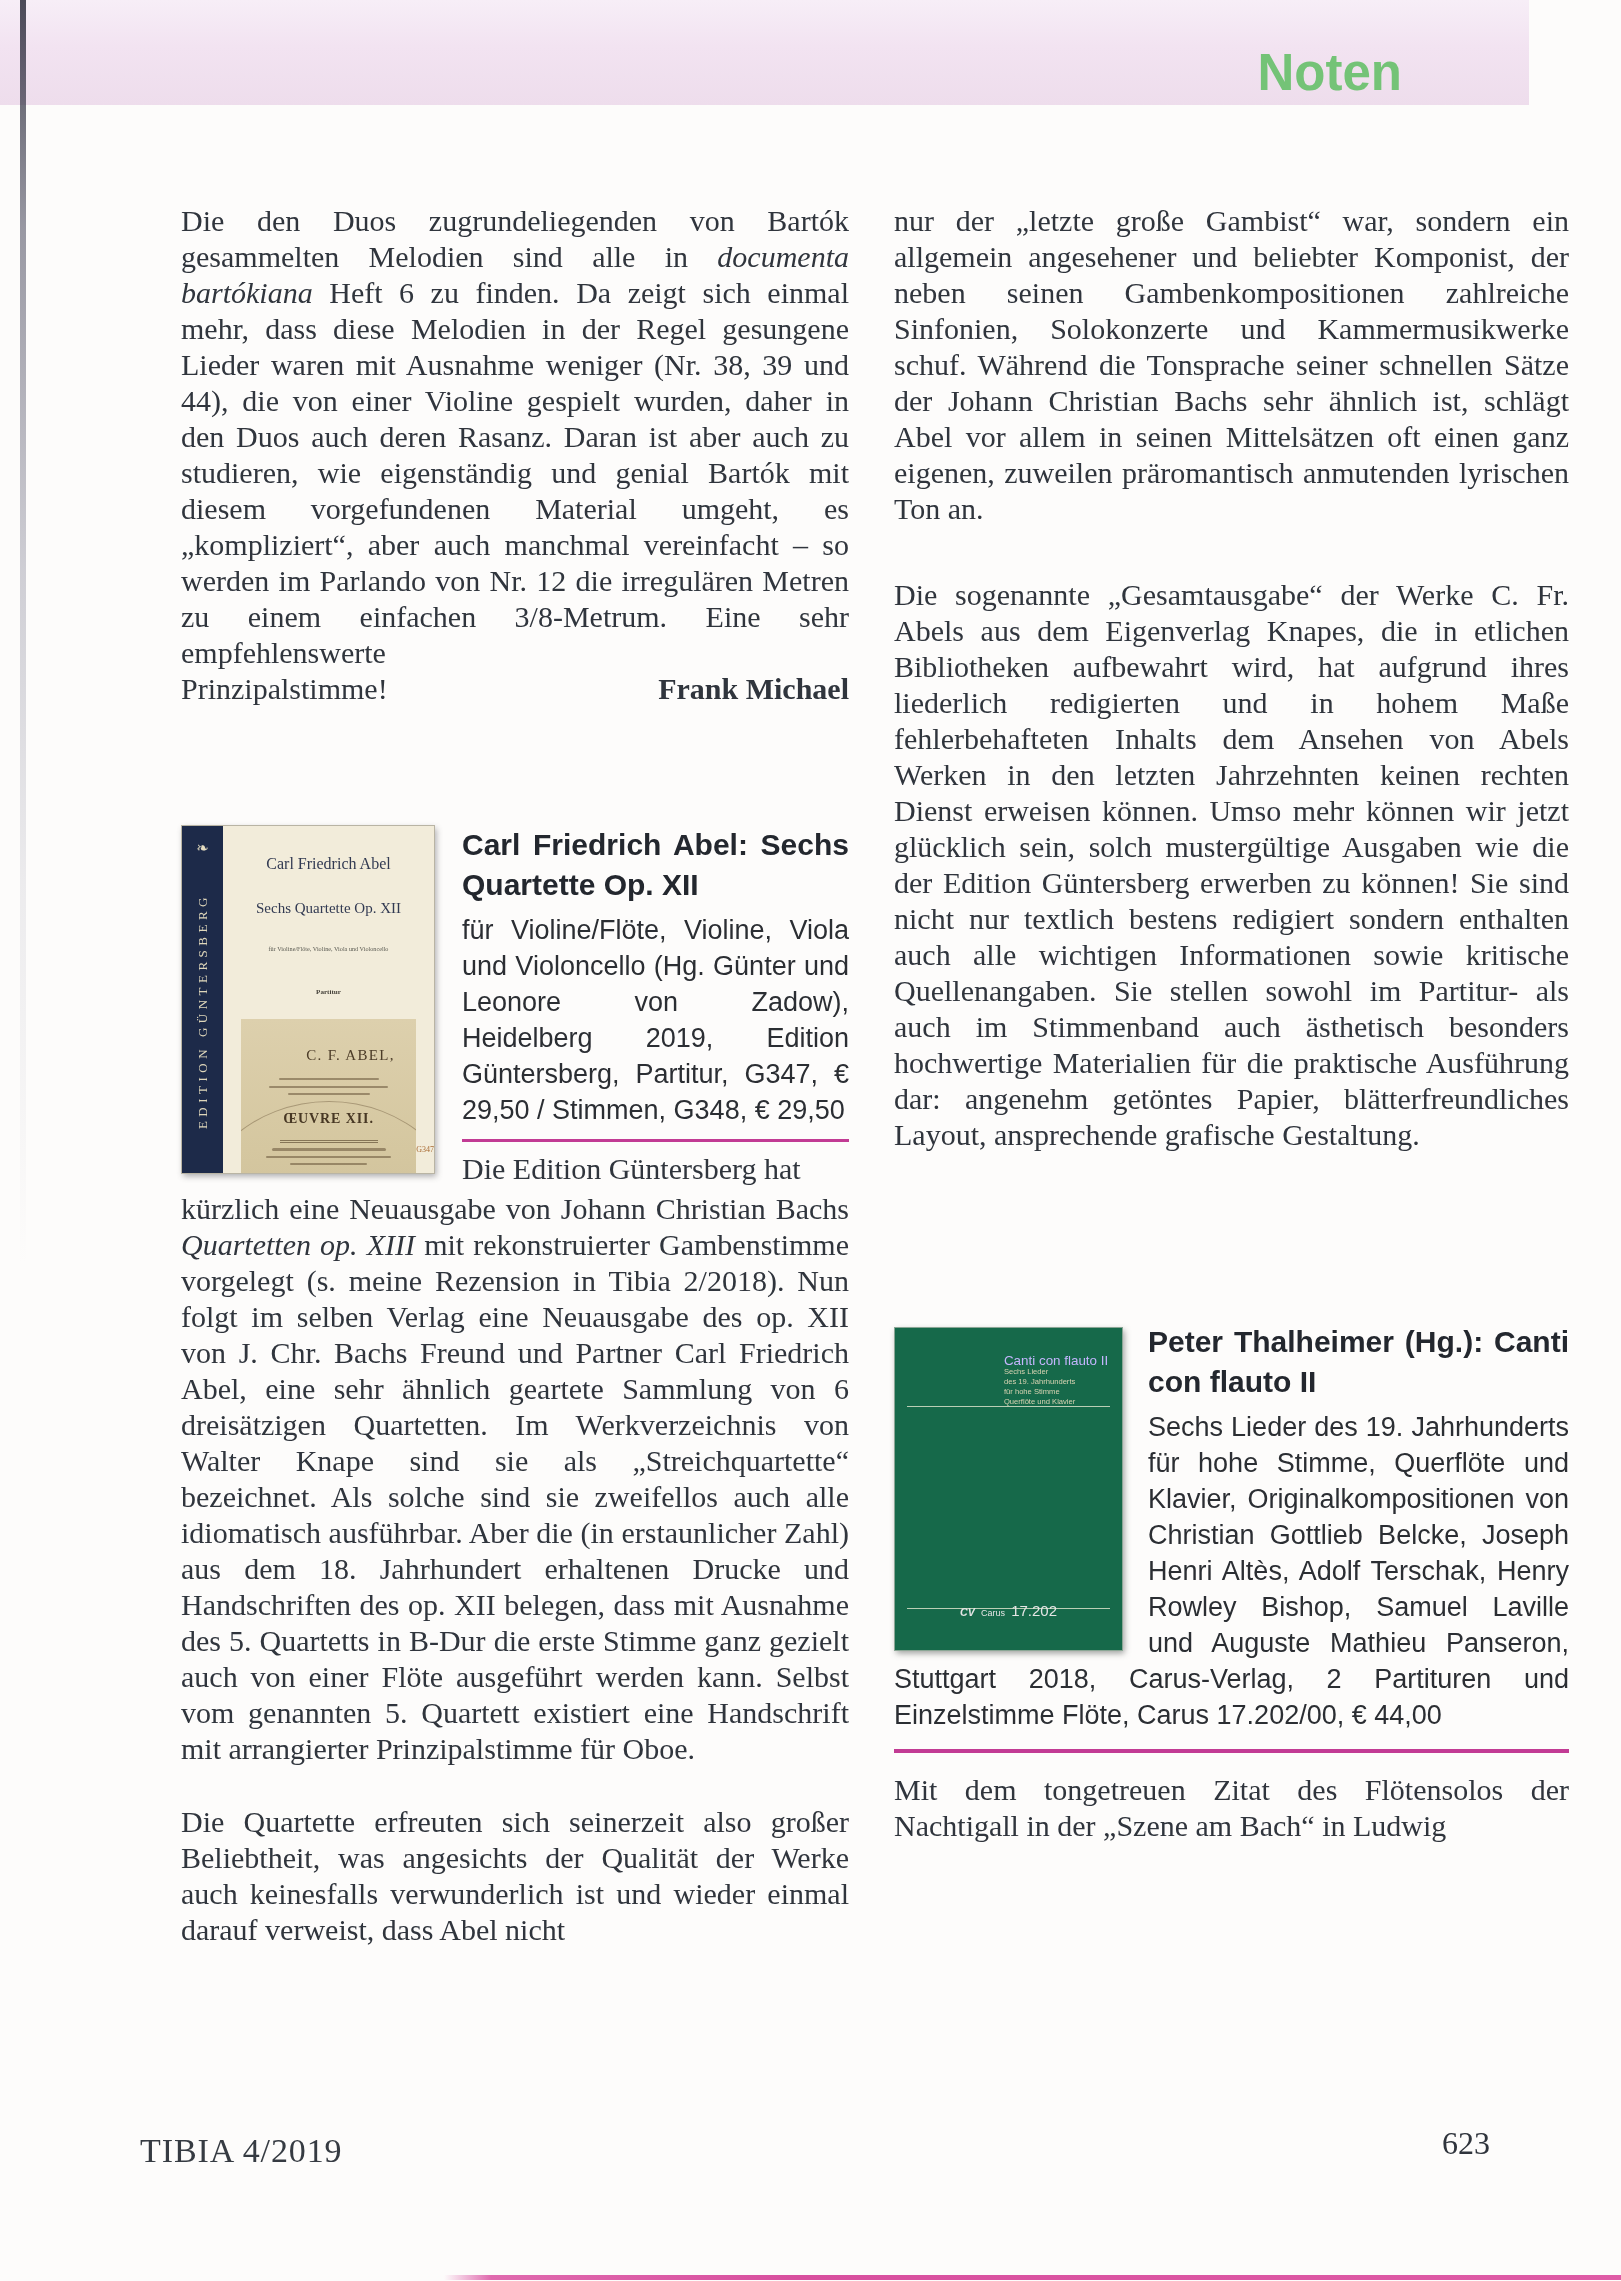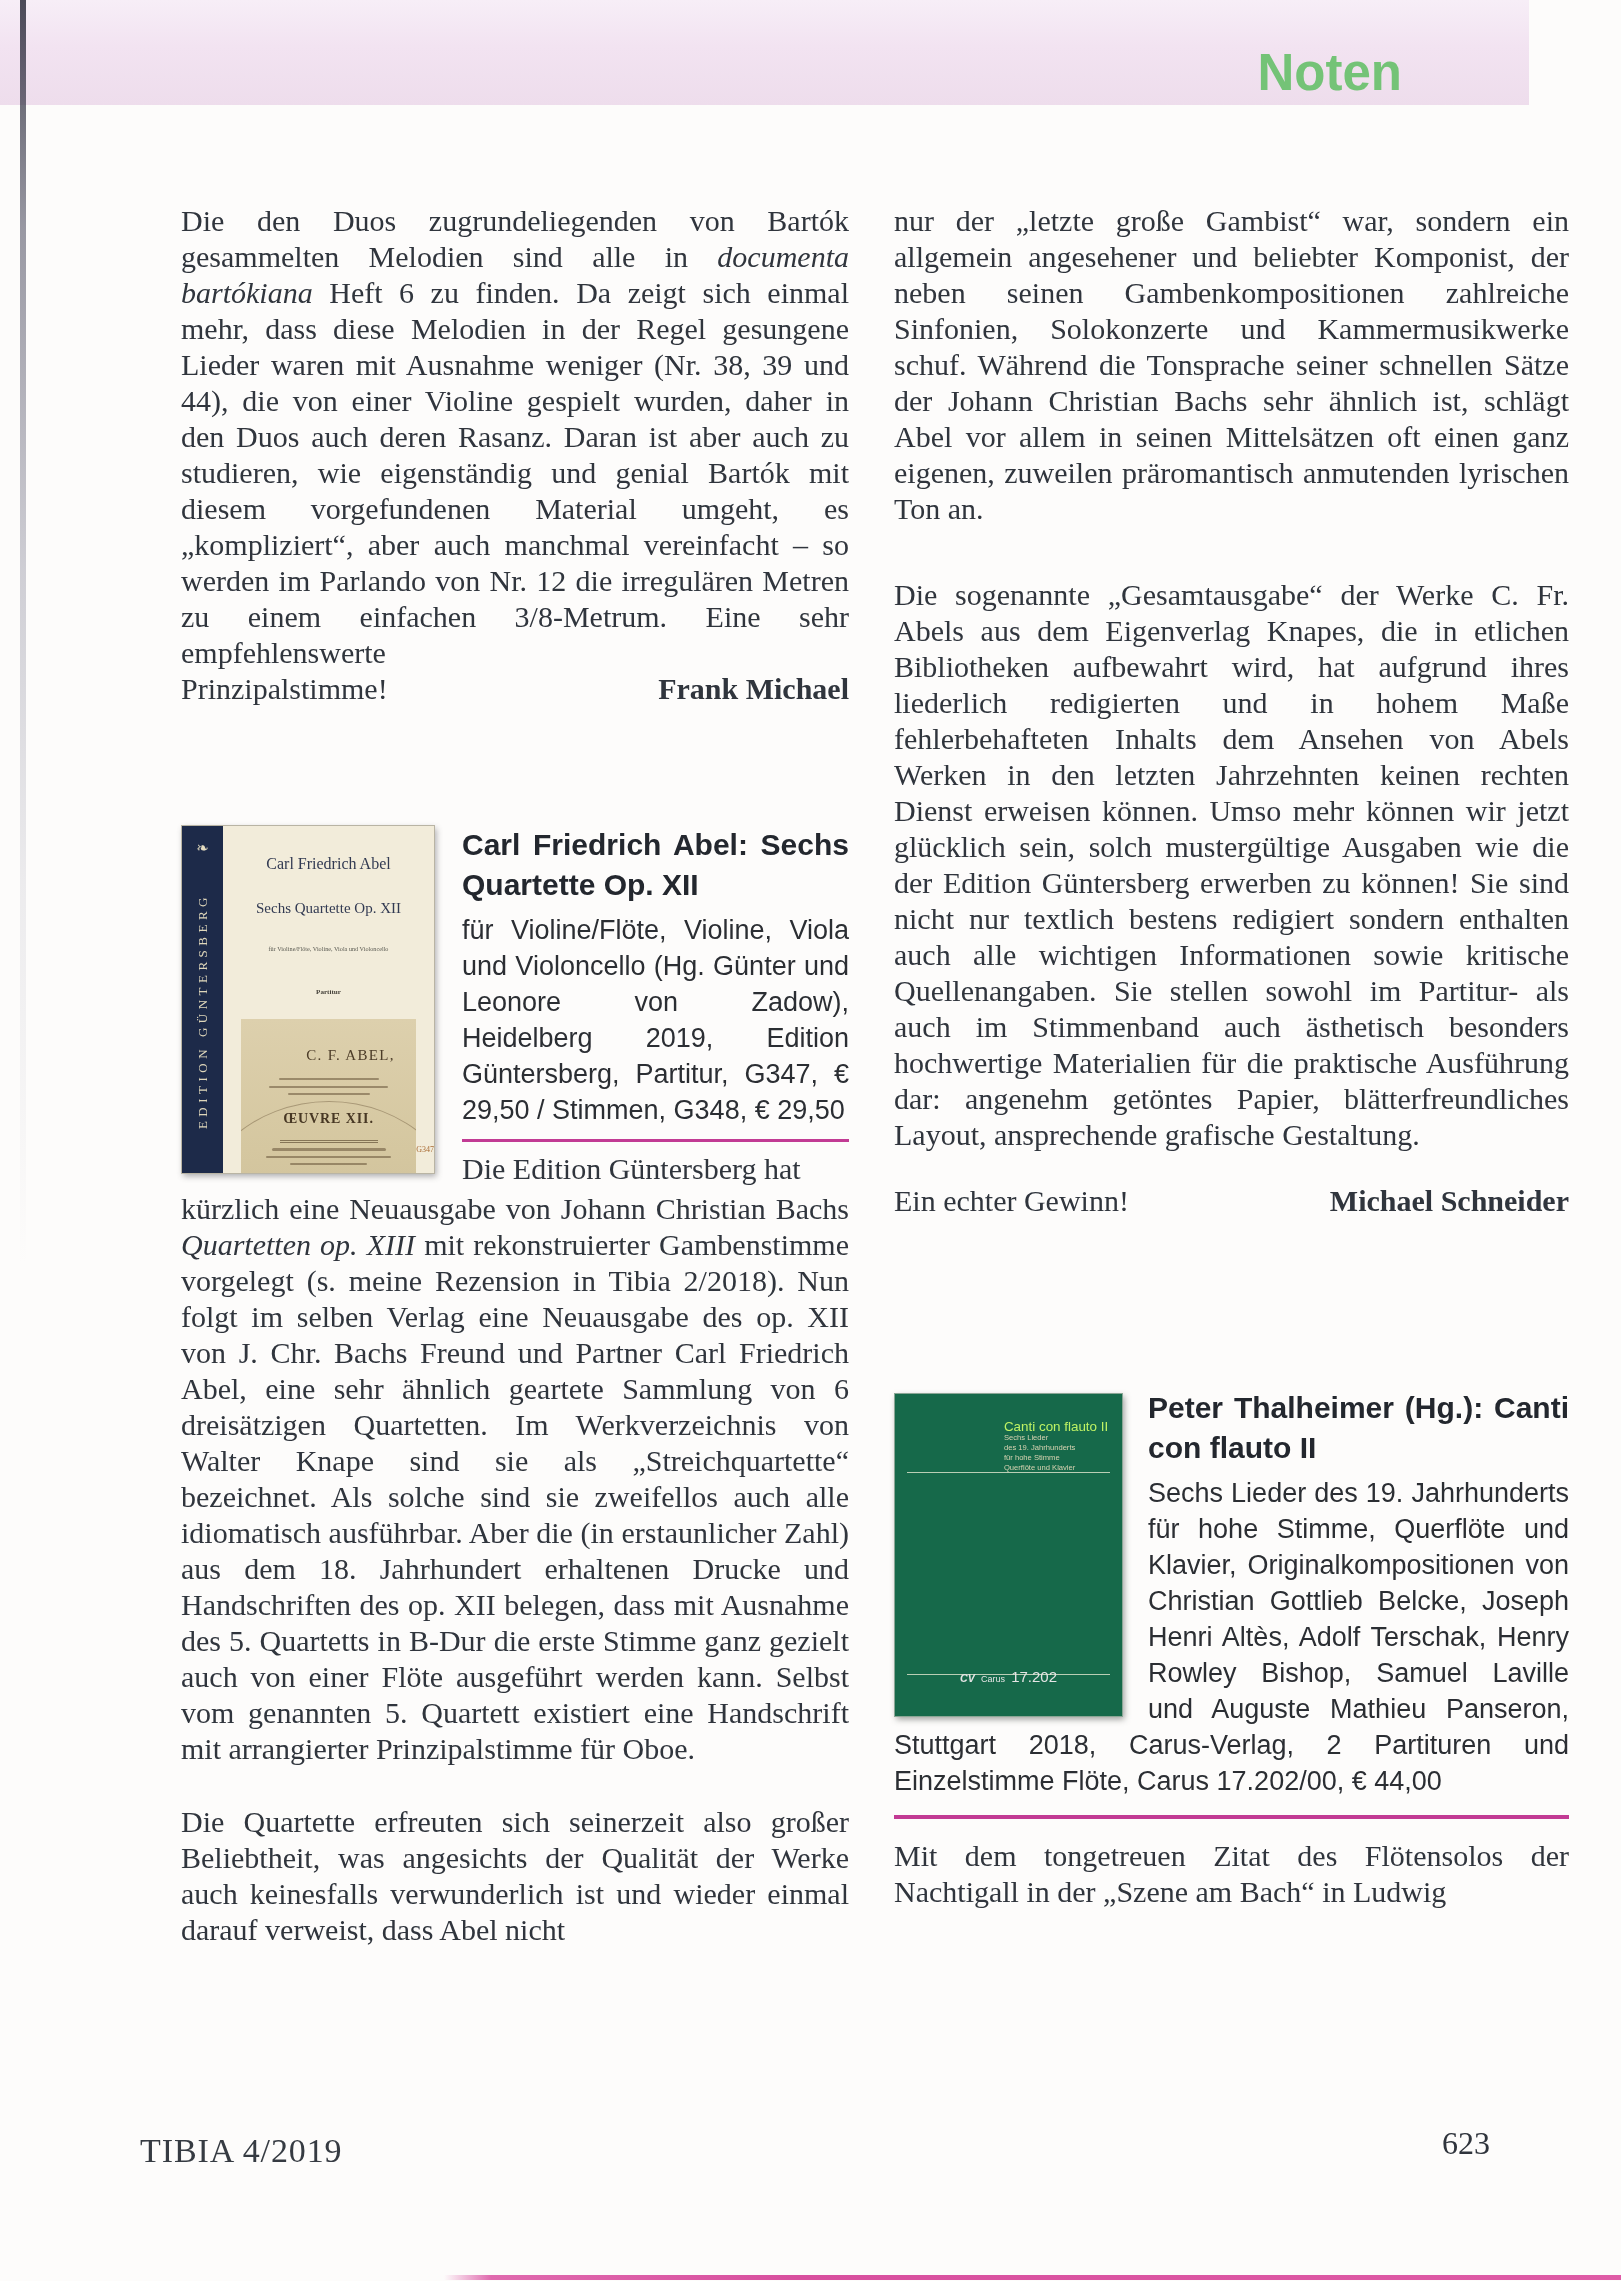--- a/index.html
+++ b/index.html
@@ -121,21 +121,21 @@
   .ca-code { position:absolute; bottom:5.3px; left:41px; right:0; text-align:right; font-size:8px; color:#a86a32; }
 
   
   .cover-canti {
     float:left; width:229px; height:324px; margin:5.3px 25px 9px 0;
     background:#16694a; border:0.9px solid #8aa695;
     box-shadow:1.8px 2.7px 6.2px rgba(60,65,62,.5);
     position:relative;
     font-family:"Liberation Sans","DejaVu Sans",sans-serif;
   }
-  .cc-title { position:absolute; left:48%; top:14.3px; font-size:13.4px; color:#bef264; white-space:nowrap; }
+  .cc-title { position:absolute; left:48%; top:14.3px; font-size:13.4px; color:#c4b5fd; white-space:nowrap; }
   .cc-sub { position:absolute; left:48%; top:39px; font-size:7.6px; line-height:9.8px; color:#d8d3b2; }
   .cc-rule-top { position:absolute; left:11.6px; right:11.6px; top:78px; height:0.9px; background:rgba(242,240,218,.75); }
   .cc-rule-bottom { position:absolute; left:11.6px; right:11.6px; bottom:41px; height:0.9px; background:rgba(242,240,218,.75); }
   .cc-logo-row { position:absolute; left:0; right:0; bottom:19.6px; display:flex; justify-content:center; align-items:baseline; gap:6.2px; color:#e5e5e5; }
   .cc-logo { font-weight:bold; font-style:italic; font-size:10.7px; }
   .cc-pub { font-size:9px; }
   .cc-num { font-size:15px; }
 
   
   .footer-journal {
@@ -206,24 +206,20 @@
 
     <p class="body-rest"><span>kürzlich eine Neuausgabe von Johann Christian Bachs </span><span class="it">Quartetten op. XIII</span><span> mit rekonstruierter Gambenstimme vorgelegt (s. meine Rezension in Tibia 2/2018). Nun folgt im selben Verlag eine Neuausgabe des op. XII von J. Chr. Bachs Freund und Partner Carl Friedrich Abel, eine sehr ähnlich geartete Sammlung von 6 dreisätzigen Quartetten. Im Werkverzeichnis von Walter Knape sind sie als „Streichquartette“ bezeichnet. Als solche sind sie zweifellos auch alle idiomatisch ausführbar. Aber die (in erstaunlicher Zahl) aus dem 18. Jahrhundert erhaltenen Drucke und Handschriften des op. XII belegen, dass mit Ausnahme des 5. Quartetts in B-Dur die erste Stimme ganz gezielt auch von einer Flöte ausgeführt werden kann. Selbst vom genannten 5. Quartett existiert eine Handschrift mit arrangierter Prinzipalstimme für Oboe.</span></p>
     <p class="para-gap">Die Quartette erfreuten sich seinerzeit also großer Beliebtheit, was angesichts der Qualität der Werke auch keinesfalls verwunderlich ist und wieder einmal darauf verweist, dass Abel nicht</p>
   </div>
 
   <div class="col col-right">
 
     <p>nur der „letzte große Gambist“ war, sondern ein allgemein angesehener und beliebter Komponist, der neben seinen Gambenkompositionen zahlreiche Sinfonien, Solokonzerte und Kammermusikwerke schuf. Während die Tonsprache seiner schnellen Sätze der Johann Christian Bachs sehr ähnlich ist, schlägt Abel vor allem in seinen Mittelsätzen oft einen ganz eigenen, zuweilen präromantisch anmutenden lyrischen Ton an.</p>
     <p style="margin-top:50px">Die sogenannte „Gesamtausgabe“ der Werke C. Fr. Abels aus dem Eigenverlag Knapes, die in etlichen Bibliotheken aufbewahrt wird, hat aufgrund ihres liederlich redigierten und in hohem Maße fehlerbehafteten Inhalts dem Ansehen von Abels Werken in den letzten Jahrzehnten keinen rechten Dienst erweisen können. Umso mehr können wir jetzt glücklich sein, solch mustergültige Ausgaben wie die der Edition Güntersberg erwerben zu können! Sie sind nicht nur textlich bestens redigiert sondern enthalten auch alle wichtigen Informationen sowie kritische Quellenangaben. Sie stellen sowohl im Partitur- als auch im Stimmenband auch ästhetisch besonders hochwertige Materialien für die praktische Ausführung dar: angenehm getöntes Papier, blätterfreundliches Layout, ansprechende grafische Gestaltung.</p>
 
-    <div class="sig-row" style="margin-top:30px">
-      <span>Ein echter Gewinn!</span>
-      <span class="sig-name">Michael Schneider</span>
-    </div>
 
     <div class="review2-block">
 
       <div class="cover-canti">
         <div class="cc-title">Canti con flauto II</div>
         <div class="cc-sub">
           <div>Sechs Lieder</div>
           <div>des 19. Jahrhunderts</div>
           <div>für hohe Stimme</div>
           <div>Querflöte und Klavier</div>

